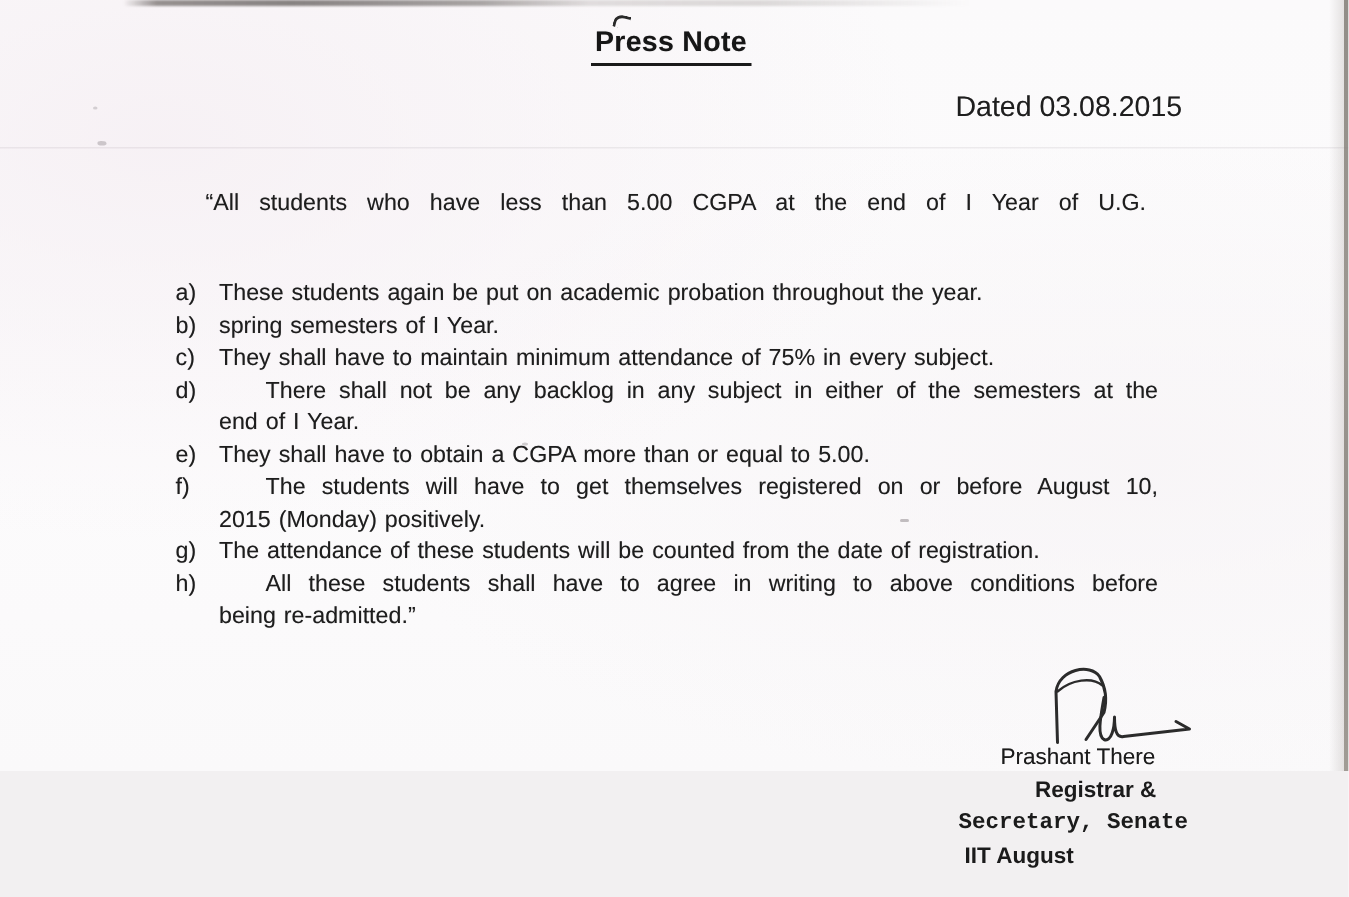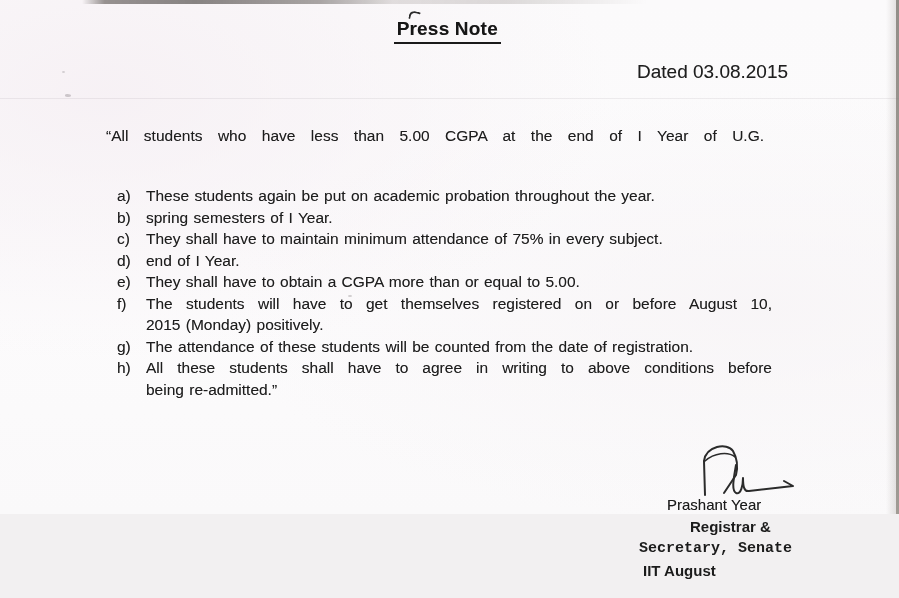--- a/index.html
+++ b/index.html
@@ -67,21 +67,21 @@
     text-shadow:0 0 .4px rgba(0,0,0,.3);
   }
 
   
   .bodytext{text-shadow:0 0 .45px rgba(0,0,0,.35);}
   .intro{
     position:absolute;left:106px;top:125px;width:658px;
     font-size:15.5px;line-height:21.5px;word-spacing:1px;
   }
   .line{text-align:left;}
-  .line.jl{text-align:justify;text-align-last:justify;}
+  .line.jl{text-align:justify;text-align-last:justify;margin-left:31px;}
 
   .cond-list{
     position:absolute;left:117px;top:185px;width:655px;
     font-size:15.5px;line-height:21.5px;word-spacing:1px;
   }
   .cond-item{display:flex;align-items:flex-start;}
   .cond-label{flex:0 0 29px;}
   .cond-text{flex:1 1 auto;}
 
   
@@ -138,20 +138,21 @@
     <div class="cond-item">
       <div class="cond-label">c)</div>
       <div class="cond-text">
           <div class="line">They shall have to maintain minimum attendance of 75% in every subject.</div>
         </div>
     </div>
 
     <div class="cond-item">
       <div class="cond-label">d)</div>
       <div class="cond-text">
+        <div class="line jl">There shall not be any backlog in any subject in either of the semesters at the</div>
         <div class="line">end of I Year.</div>
       </div>
     </div>
 
     <div class="cond-item">
       <div class="cond-label">e)</div>
       <div class="cond-text">
           <div class="line">They shall have to obtain a CGPA more than or equal to 5.00.</div>
         </div>
     </div>
@@ -182,18 +183,18 @@
   </div>
 
   <svg class="sig-svg" viewBox="0 0 110 58">
     <g fill="none" stroke="#2b2b2b" stroke-width="2" stroke-linecap="round" stroke-linejoin="round">
       <path d="M13,54 L12,20 C14,5 35,1 41,10 C45,17 46,26 44,34 L32,52"></path>
       <path d="M44,24 C42,36 39,49 44,52 C49,54 51,44 51,37 C51,45 52,51 57,50 L101,45 L92,40"></path>
       <path d="M13,20 C22,12 36,10 43,16" stroke-width="1.6"></path>
     </g>
   </svg>
 
-  <div class="sig-line sig-name">Prashant Year</div>
+  <div class="sig-line sig-name">Prashant There</div>
   <div class="sig-line sig-role-1">Registrar &amp;</div>
   <div class="sig-line sig-role-2">Secretary, Senate</div>
   <div class="sig-line sig-role-3">IIT August</div>
 
 </div>
 
 </body></html>

